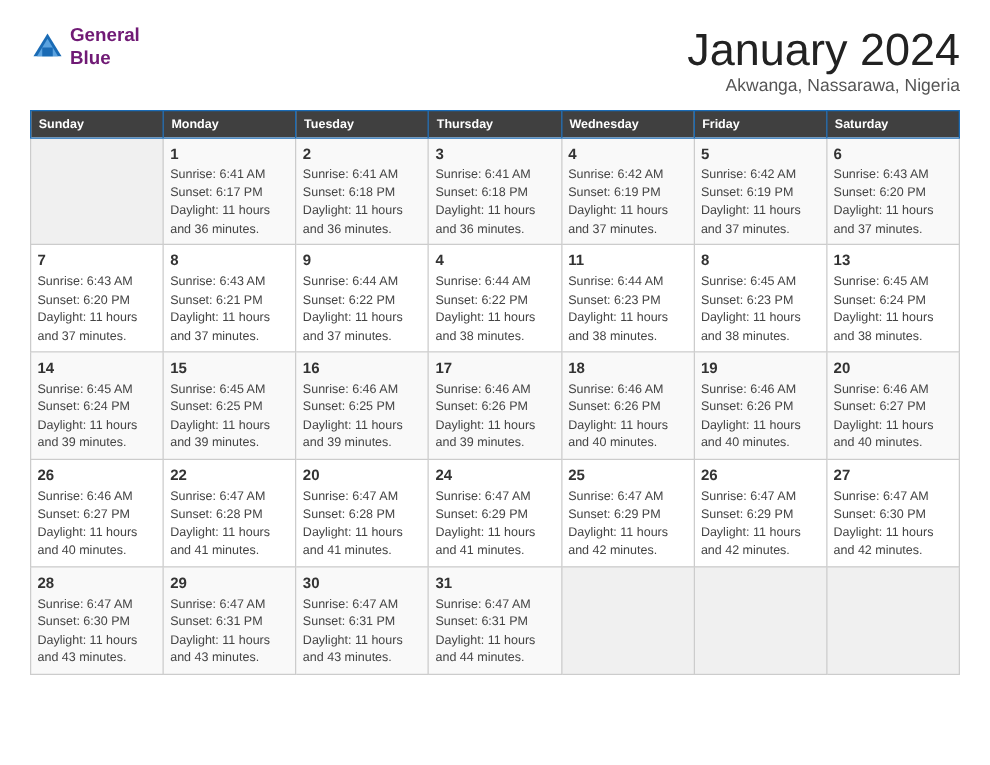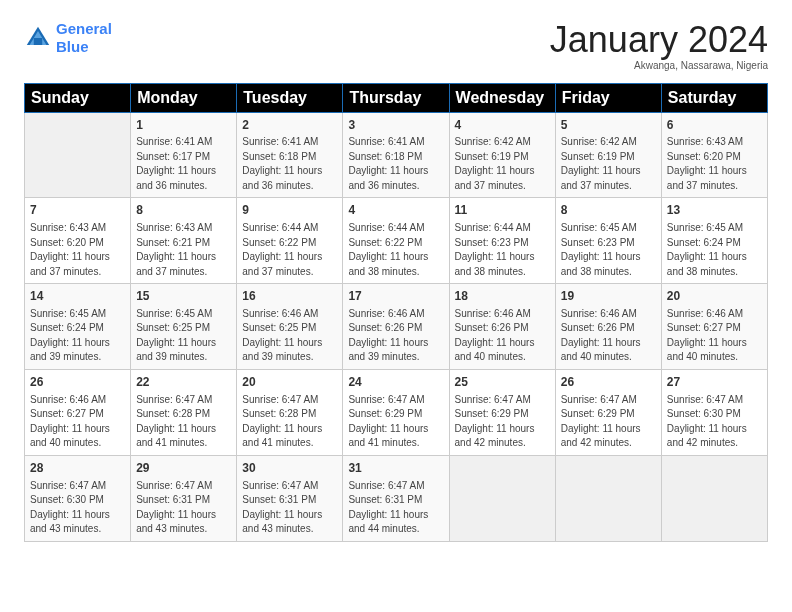--- a/index.html
+++ b/index.html
@@ -27,49 +27,49 @@
       align-items: center;
       gap: 4px;
     }
     .logo-text {
       font-size: 15px;
       font-weight: bold;
       color: #333;
       line-height: 1.2;
     }
     .logo-text span {
-      color: #3b82f6;
+      color: #701a75;
     }
     .logo-icon {
       width: 28px;
       height: 28px;
     }
     .title-block {
       text-align: right;
     }
     .month-year {
       font-size: 36px;
       font-weight: 300;
       color: #222;
       line-height: 1.1;
     }
     .location {
-      font-size: 10px;
+      font-size: 14px;
       color: #555;
     }
     .calendar {
       width: 100%;
       border-collapse: collapse;
       font-size: 10.5px;
     }
     .calendar thead tr th {
-      background: #000000;
+      background: #404040;
       color: #fff;
       font-weight: bold;
-      font-size: 16px;
+      font-size: 10px;
       padding: 5px 6px;
       text-align: left;
       border: 1px solid #1a6bb5;
     }
     .calendar tbody tr td {
       border: 1px solid #ccc;
       vertical-align: top;
       padding: 4px 5px;
       width: calc(100% / 7);
       height: 82px;

